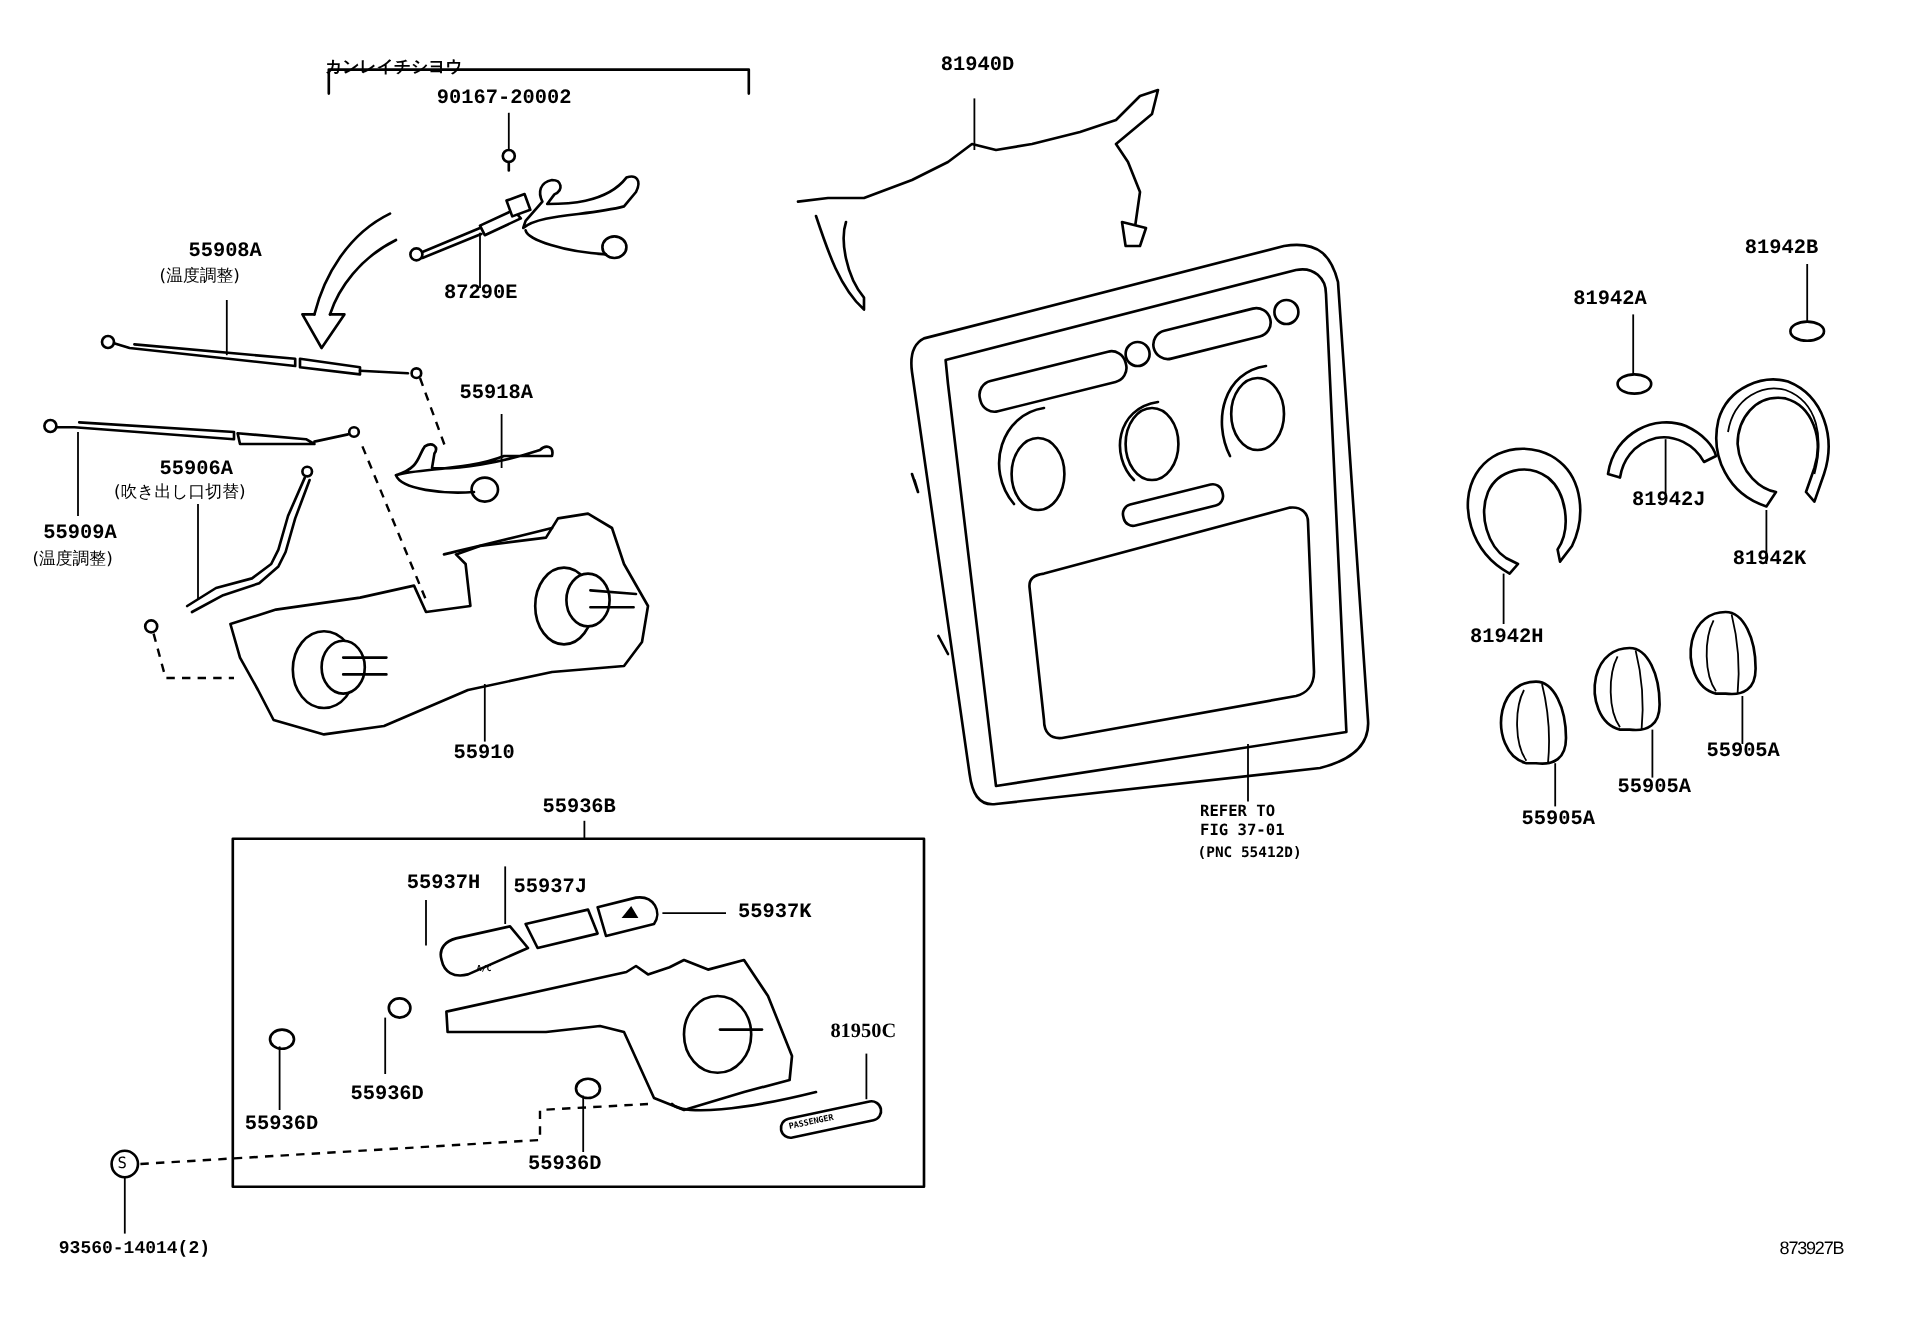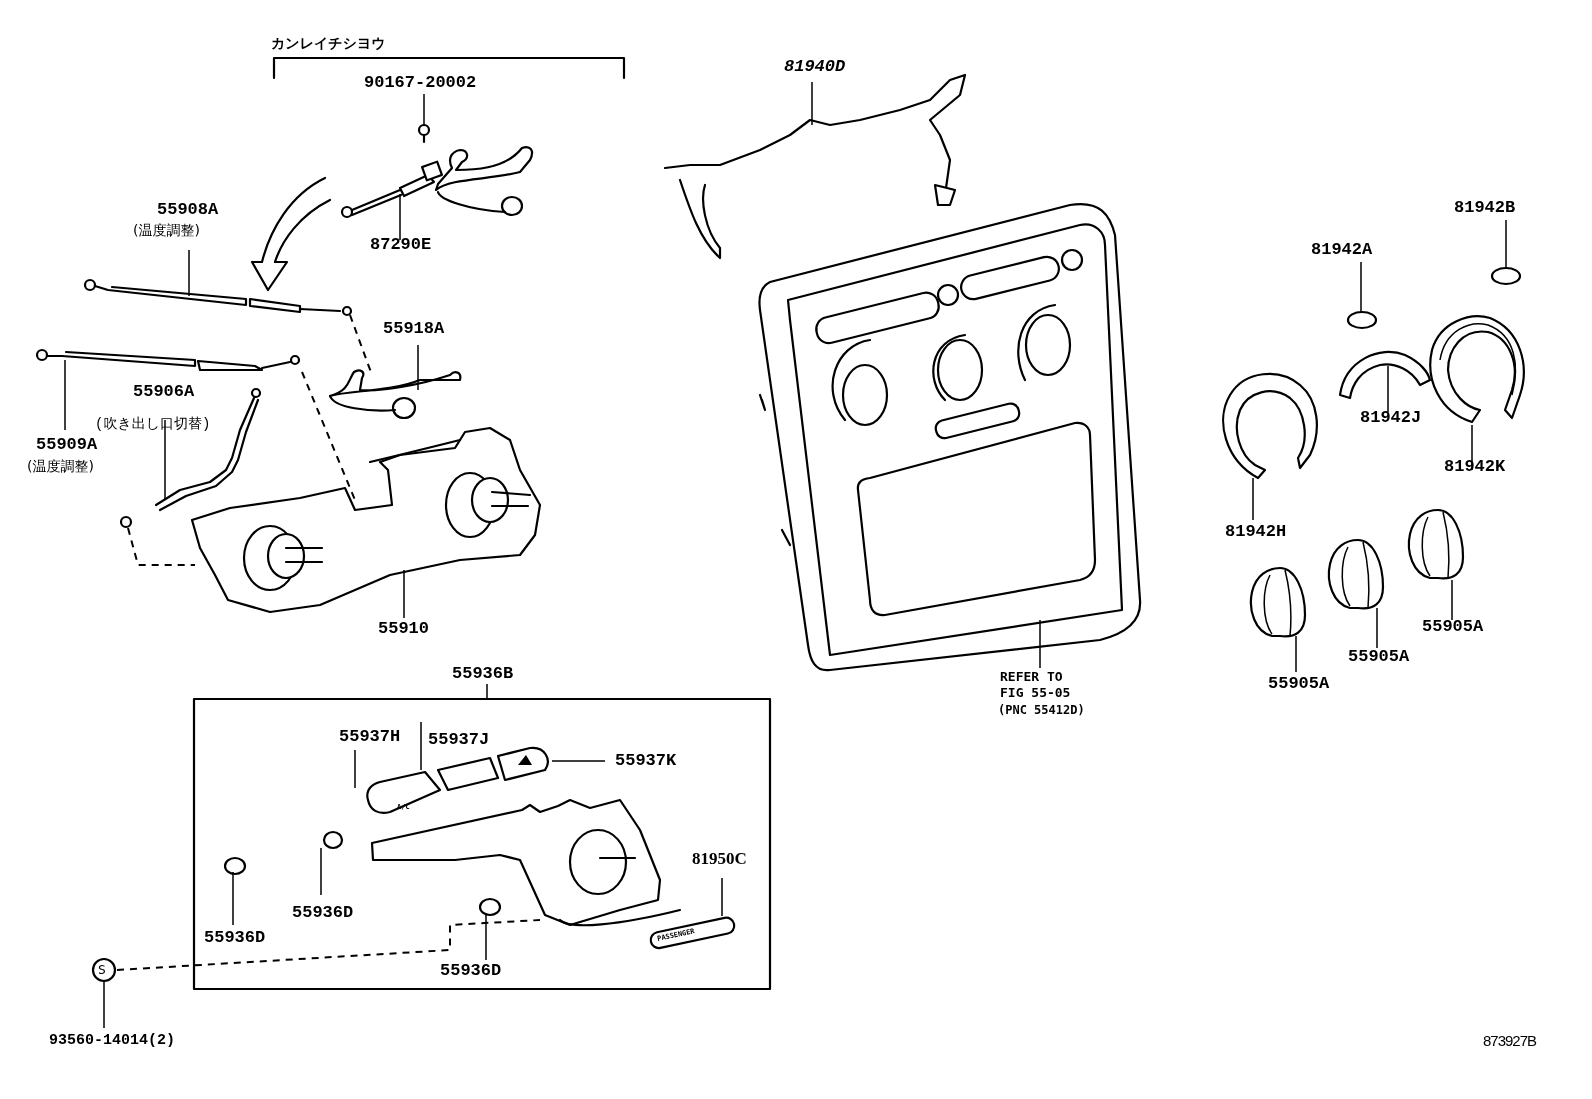--- a/index.html
+++ b/index.html
@@ -2,21 +2,21 @@
 <html><head>
 <meta charset="utf-8">
 <style>
   html, body { margin:0; padding:0; background:#ffffff; }
   body { width:1592px; height:1099px; position:relative; overflow:hidden; font-family:"DejaVu Sans Mono", monospace; }
   svg#diagram { position:absolute; left:0; top:0; width:1592px; height:1099px; }
   .lbl { position:absolute; font-family:"Liberation Mono","DejaVu Sans Mono", monospace; font-weight:bold; font-size:17px; color:#000; white-space:nowrap; letter-spacing:0px; line-height:18px; }
   .sub { position:absolute; font-family:"DejaVu Sans", sans-serif; font-size:14px; color:#000; white-space:nowrap; line-height:16px; }
   .note { position:absolute; font-family:"DejaVu Sans Mono", monospace; font-size:13px; font-weight:bold; color:#000; white-space:nowrap; line-height:14px; }
   .ill { position:absolute; font-family:"Liberation Sans", sans-serif; font-size:15px; color:#000; white-space:nowrap; letter-spacing:-1px;margin-left:21px; }
-  .jp { position:absolute; font-family:"DejaVu Sans", sans-serif; font-weight:bold; font-size:14px; color:#000; white-space:nowrap; }
+  .jp { position:absolute; font-family:"DejaVu Sans", sans-serif; font-weight:bold; font-size:14px; color:#000; white-space:nowrap;margin-top:12px; }
   .s { fill:none; stroke:#000; stroke-width:2.2; stroke-linecap:round; stroke-linejoin:round; }
   .t { fill:none; stroke:#000; stroke-width:1.5; }
   .d { fill:none; stroke:#000; stroke-width:2; stroke-dasharray:7 6; }
   .w { fill:#fff; stroke:#000; stroke-width:2.2; stroke-linejoin:round; }
 </style>
 </head>
 <body>
 
 <svg id="diagram" viewBox="0 0 1592 1099">
 
@@ -213,41 +213,41 @@
 
 <div class="lbl" style="left:364px;top:74px;">90167-20002</div>
 <div class="lbl" style="left:370px;top:236px;">87290E</div>
 
 <div class="lbl" style="left:157px;top:201px;">55908A</div>
 <div class="sub" style="left:133px;top:222px;">(温度調整)</div>
 
 <div class="lbl" style="left:383px;top:320px;">55918A</div>
 
 <div class="lbl" style="left:133px;top:383px;">55906A</div>
-<div class="sub" style="left:95px;top:416px;font-family:Liberation Mono, monospace;">(吹き出し口切替)</div>
+<div class="sub" style="left:95px;top:402px;">(吹き出し口切替)</div>
 
 <div class="lbl" style="left:36px;top:436px;">55909A</div>
 <div class="sub" style="left:27px;top:458px;">(温度調整)</div>
 
 <div class="lbl" style="left:378px;top:620px;">55910</div>
 
-<div class="lbl" style="left:784px;top:58px;font-style:italic;">81940D</div>
+<div class="lbl" style="left:784px;top:46px;">81940D</div>
 
 <div class="lbl" style="left:1454px;top:199px;">81942B</div>
 <div class="lbl" style="left:1311px;top:241px;">81942A</div>
 <div class="lbl" style="left:1360px;top:409px;">81942J</div>
 <div class="lbl" style="left:1444px;top:458px;">81942K</div>
 <div class="lbl" style="left:1225px;top:523px;">81942H</div>
 
 <div class="lbl" style="left:1422px;top:618px;">55905A</div>
 <div class="lbl" style="left:1348px;top:648px;">55905A</div>
 <div class="lbl" style="left:1268px;top:675px;">55905A</div>
 
 <div class="note" style="left:1000px;top:670px;">REFER TO</div>
-<div class="note" style="left:1000px;top:686px;">FIG 55-05</div>
+<div class="note" style="left:1000px;top:686px;">FIG 37-01</div>
 <div class="note" style="left:998px;top:703px;font-size:12px;">(PNC 55412D)</div>
 
 <div class="lbl" style="left:452px;top:665px;">55936B</div>
 <div class="lbl" style="left:428px;top:705px;margin-top:26px;">55937J</div>
 <div class="lbl" style="left:339px;top:728px;">55937H</div>
 <div class="lbl" style="left:615px;top:752px;">55937K</div>
 <div class="lbl" style="left:692px;top:850px;font-family:Liberation Serif, serif;">81950C</div>
 
 <div class="lbl" style="left:204px;top:929px;">55936D</div>
 <div class="lbl" style="left:292px;top:904px;">55936D</div>

